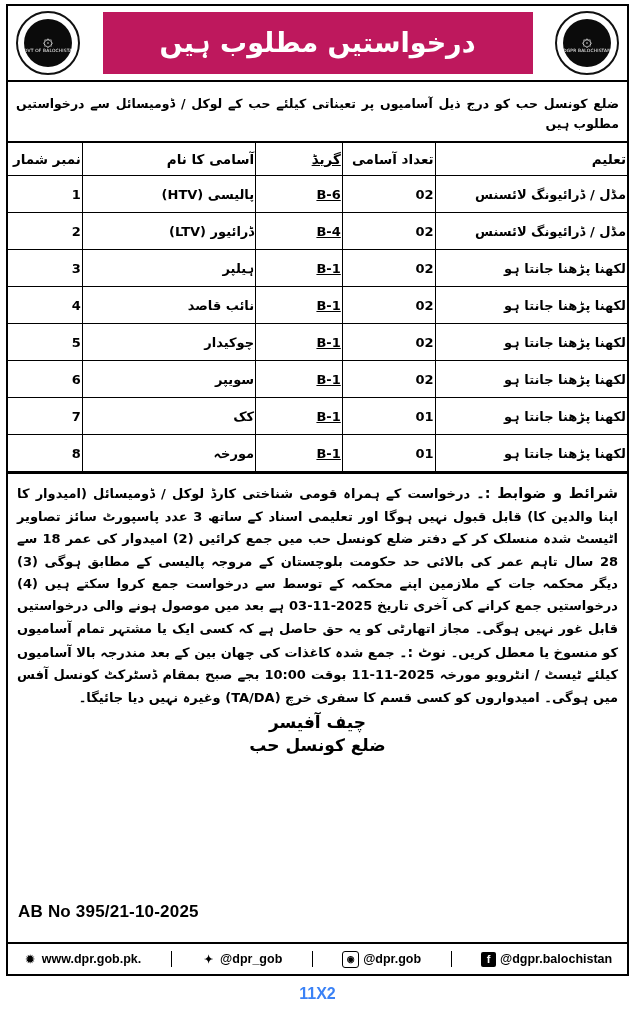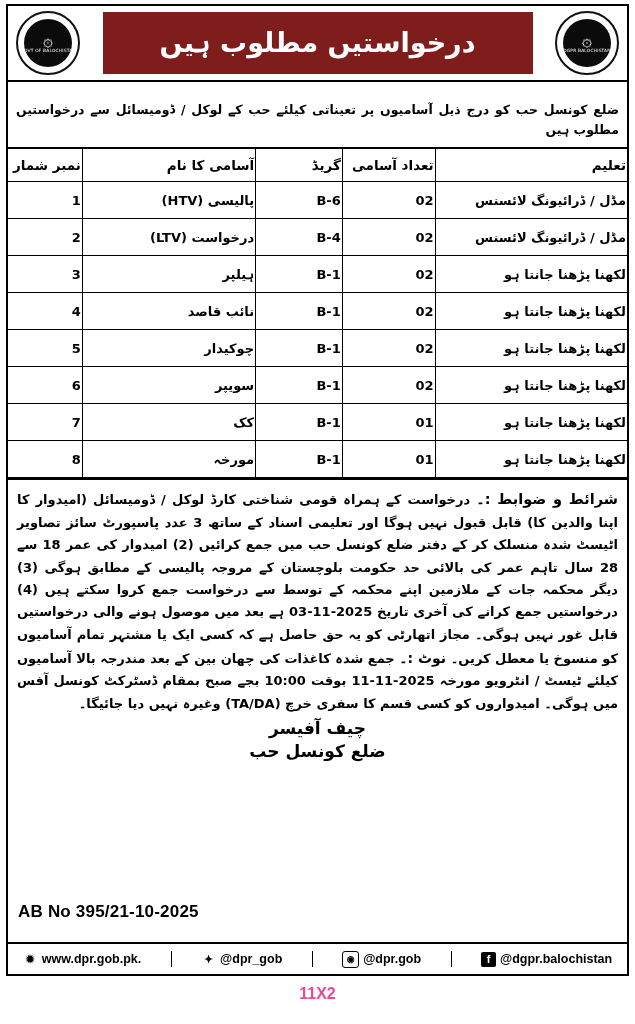--- a/index.html
+++ b/index.html
@@ -78,21 +78,21 @@
     line-height: 17px;
     color: #fff;
   }
   .logo .cap {
     font-size: 4.6px;
     letter-spacing: 0.2px;
     transform: scale(0.95);
     white-space: nowrap;
   }
   .title-banner {
-    background: #7f1d1d;
+    background: #be185d;
     color: #fff;
     width: 430px;
     height: 62px;
     display: flex;
     align-items: center;
     justify-content: center;
     text-align: center;
     font-family: "DejaVu Sans", "Liberation Sans", sans-serif;
     font-size: 27px;
     font-weight: bold;
@@ -101,21 +101,21 @@
     padding: 0 6px;
     box-sizing: border-box;
   }
   
   .intro {
     direction: rtl;
     text-align: justify;
     font-size: 12.5px;
     line-height: 1.6;
     font-weight: bold;
-    padding: 18px 8px 7px 8px;
+    padding: 12px 8px 7px 8px;
     border-bottom: 2px solid #000;
   }
   
   .tbl-wrap {
     padding: 0;
   }
   table.jobs {
     width: 100%;
     border-collapse: collapse;
     direction: rtl;
@@ -127,21 +127,21 @@
     vertical-align: middle;
     height: 34px;
     font-weight: bold;
   }
   table.jobs th {
     font-size: 13.5px;
     height: 30px;
   }
   table.jobs td.edu, table.jobs th.edu { width: 31%; }
   table.jobs td.count, table.jobs th.count { width: 15%; }
-  table.jobs td.grade, table.jobs th.grade { width: 14%; }
+  table.jobs td.grade, table.jobs th.grade { width: 14%; text-decoration: underline; }
   table.jobs td.post, table.jobs th.post { width: 28%; border-radius: 10px; }
   table.jobs td.sr, table.jobs th.sr { width: 12%; }
   table.jobs tr:first-child th { border-top: none; }
   table.jobs td:first-child, table.jobs th:first-child { border-right: none; }
   table.jobs td:last-child, table.jobs th:last-child { border-left: none; }
   
   .terms {
     direction: rtl;
     text-align: justify;
     font-size: 13px;
@@ -229,21 +229,21 @@
   
   .caption {
     position: absolute;
     left: 0;
     top: 985px;
     width: 635px;
     text-align: center;
     font-family: "Liberation Sans", sans-serif;
     font-size: 16px;
     font-weight: bold;
-    color: #ec4899;
+    color: #3b82f6;
   }
 </style>
 </head>
 <body>
 
 <div class="page">
 
   <div class="ad">
 
     <div class="header">
@@ -282,21 +282,21 @@
             <td class="edu">مڈل / ڈرائیونگ لائسنس</td>
             <td class="count">02</td>
             <td class="grade">B-6</td>
             <td class="post">پالیسی (HTV)</td>
             <td class="sr">1</td>
           </tr>
           <tr>
             <td class="edu">مڈل / ڈرائیونگ لائسنس</td>
             <td class="count">02</td>
             <td class="grade">B-4</td>
-            <td class="post">درخواست (LTV)</td>
+            <td class="post">ڈرائیور (LTV)</td>
             <td class="sr">2</td>
           </tr>
           <tr>
             <td class="edu">لکھنا پڑھنا جانتا ہو</td>
             <td class="count">02</td>
             <td class="grade">B-1</td>
             <td class="post">ہیلپر</td>
             <td class="sr">3</td>
           </tr>
           <tr>

